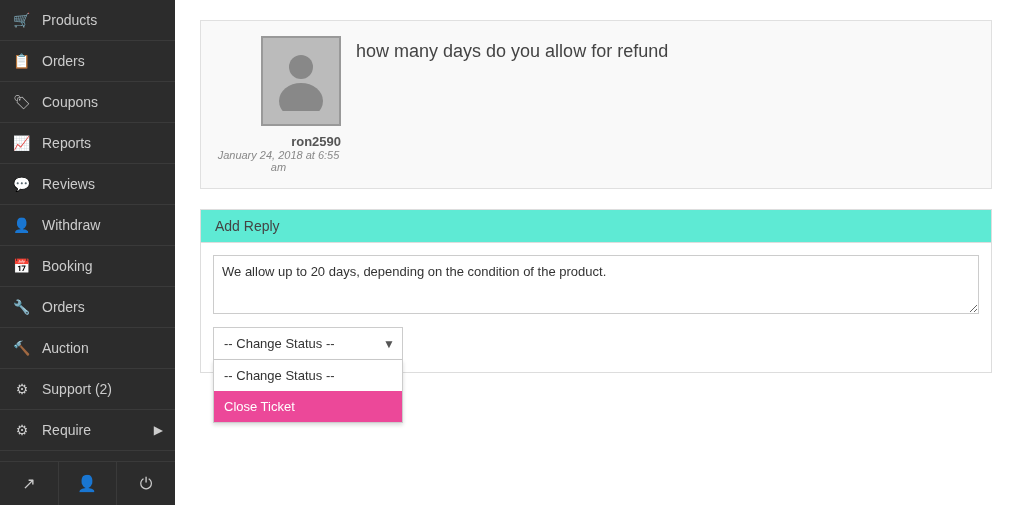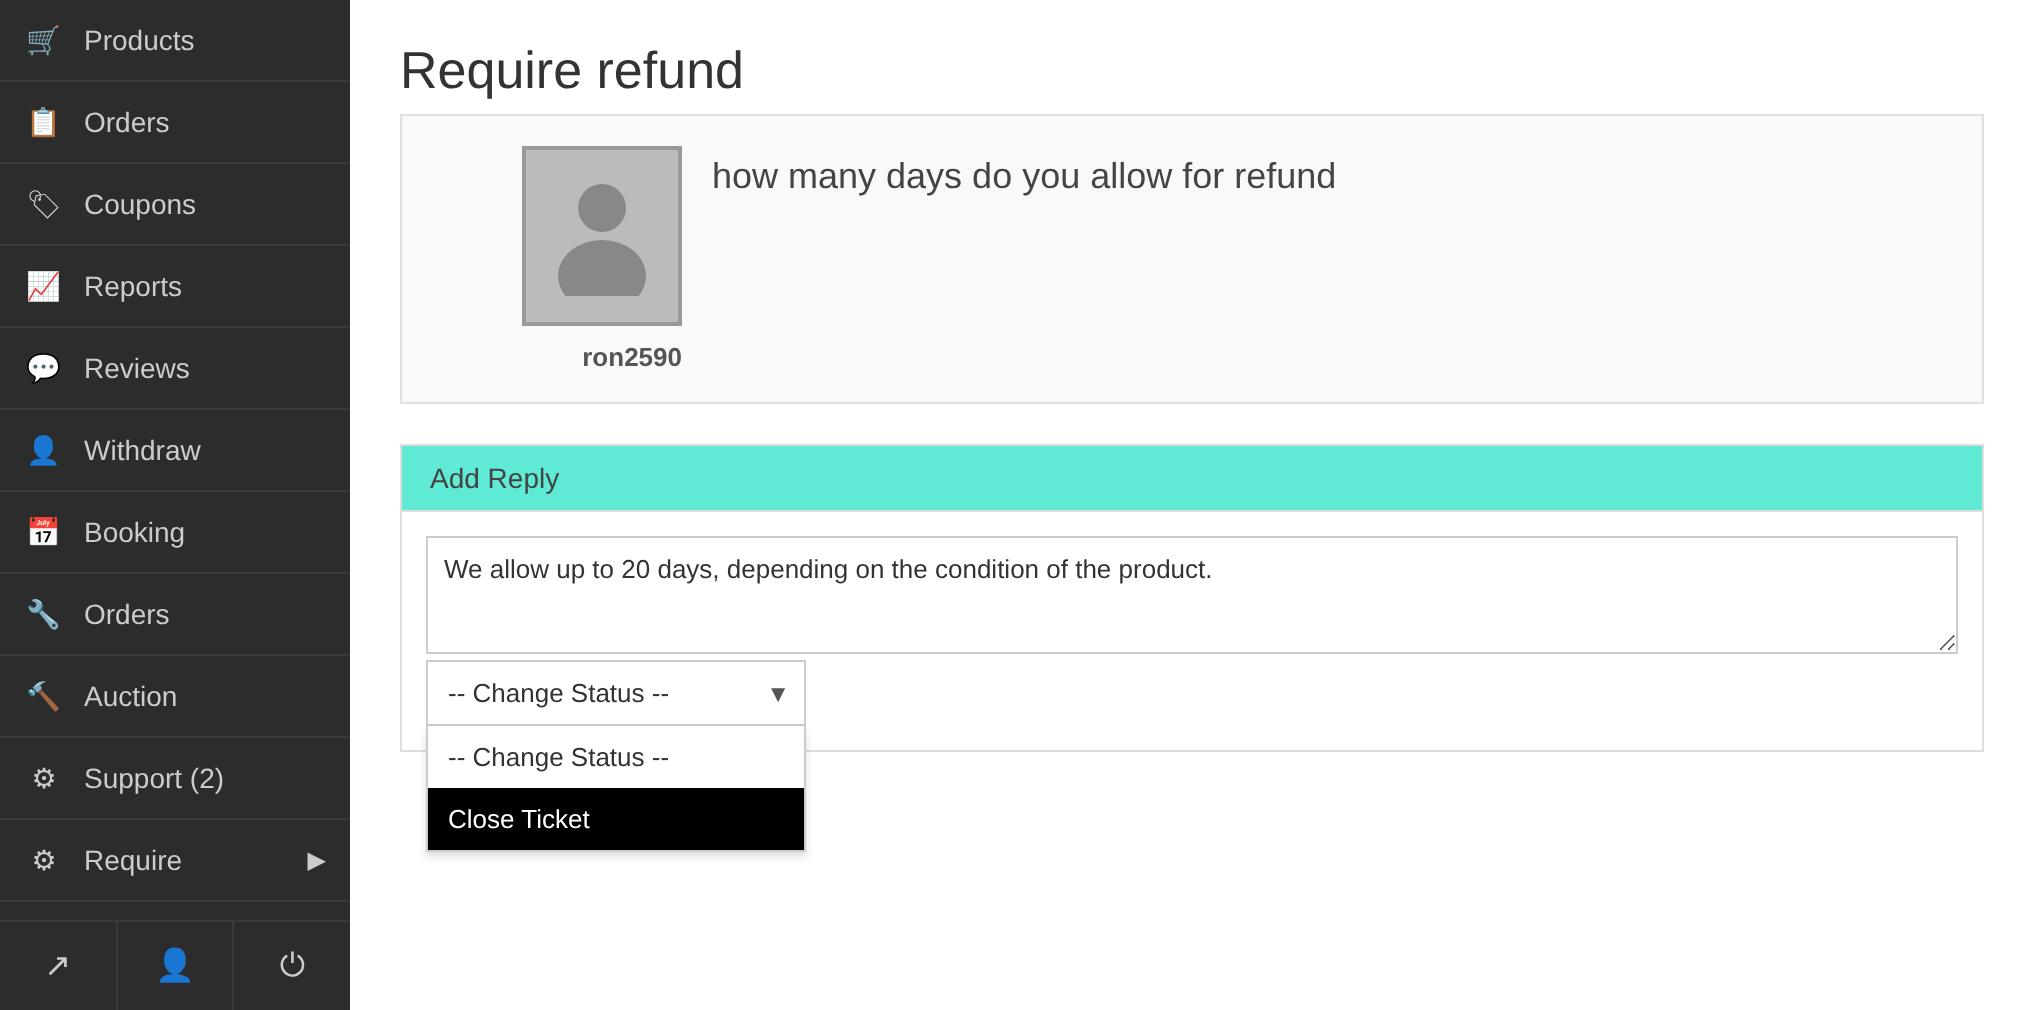--- a/index.html
+++ b/index.html
@@ -138,21 +138,21 @@
       padding: 8px;
       font-size: 13px;
       resize: vertical;
       font-family: Arial, sans-serif;
       color: #333;
     }
 
     
     .dropdown-container {
       position: relative;
-      margin-top: 0;
+      margin-top: 10px;
       display: inline-block;
     }
     .status-select {
       appearance: none;
       background: #fff;
       border: 1px solid #ccc;
       padding: 8px 30px 8px 10px;
       font-size: 13px;
       cursor: pointer;
       width: 190px;
@@ -180,21 +180,21 @@
       z-index: 100;
       box-shadow: 0 2px 4px rgba(0,0,0,0.15);
     }
     .dropdown-option {
       padding: 8px 10px;
       font-size: 13px;
       cursor: pointer;
       color: #333;
     }
     .dropdown-option.selected {
-      background: #000000;
+      background: #ec4899;
       color: #fff;
     }
   </style>
 </head>
 <body>
 
 <nav class="sidebar">
   <div class="sidebar-item">
     <span class="icon">🛒</span>
     <span>Products</span>
@@ -248,31 +248,31 @@
     <div class="sidebar-bottom-item">
       <span style="font-size:16px;">👤</span>
     </div>
     <div class="sidebar-bottom-item">
       <span style="font-size:16px;">⏻</span>
     </div>
   </div>
 </nav>
 
 <main class="main">
-  <h1 class="page-title">Require refund</h1>
 
   <div class="message-card">
     <div class="avatar-section">
       <div class="avatar">
         <svg viewBox="0 0 50 60">
           <circle cx="25" cy="16" r="12" fill="#888"></circle>
           <ellipse cx="25" cy="50" rx="22" ry="18" fill="#888"></ellipse>
         </svg>
       </div>
       <div class="username">ron2590</div>
+      <div class="timestamp">January 24, 2018 at 6:55 am</div>
     </div>
     <div class="message-body">how many days do you allow for refund</div>
   </div>
 
   <div class="reply-section">
     <div class="reply-header">Add Reply</div>
     <div class="reply-body">
       <textarea class="reply-textarea" style="">We allow up to 20 days, depending on the condition of the product.</textarea>
 
       

